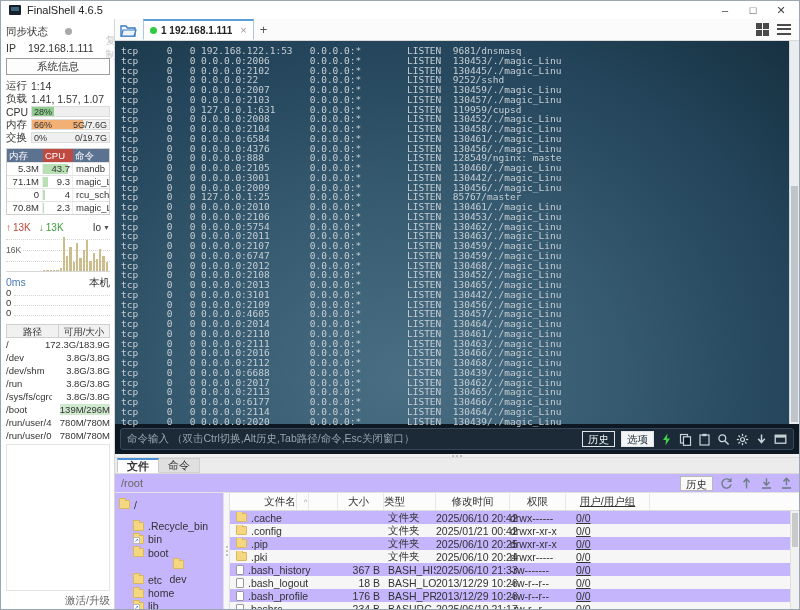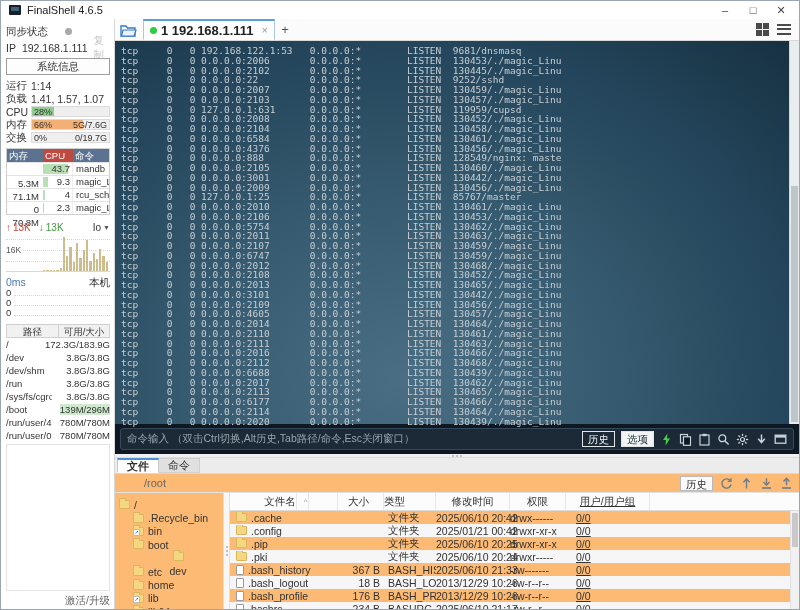--- a/index.html
+++ b/index.html
@@ -14,41 +14,41 @@
   .apptitle { font-size:11px; color:#222; }
   .wincontrols { margin-left:auto; display:flex; }
   .winbtn { width:28px; height:16px; display:flex; align-items:center; justify-content:center; color:#444; font-size:11px; }
 
   .body-row { flex:1; display:flex; min-height:0; }
 
   
   .sidebar { width:114px; flex:none; background:#fff; border-right:1px solid #d7d7d7; padding:4px 4px 2px 5px; display:flex; flex-direction:column; overflow:hidden; font-size:10.5px; }
   .sync-row { height:17px; display:flex; align-items:center; gap:17px; }
   .dot { width:7px; height:7px; border-radius:50%; background:#a9a9a9; }
-  .ip-row { height:16px; display:flex; align-items:center; gap:6px; }
+  .ip-row { height:16px; display:flex; align-items:center; gap:12px; }
   .copy-link { margin-left:auto; color:#c6c6c6; }
   .sysinfo-btn { height:17px; border:1px solid #9d9d9d; background:#fdfdfd; width:100%; font-size:10.5px; color:#333; margin:2px 0 4px 0; font-family:inherit; }
   .inforow { height:13px; display:flex; gap:4px; align-items:center; white-space:nowrap; }
   .meter-row { height:13px; display:flex; align-items:center; gap:3px; }
   .meter-row .mlabel { width:22px; flex:none; }
   .track { flex:1; height:11px; background:#efefef; border:1px solid #dcdcdc; position:relative; font-size:9px; }
   .fill { position:absolute; left:0; top:0; bottom:0; }
   .fill.green { background:#90cd8e; }
   .fill.orange { background:#f3b074; }
   .pct { position:absolute; left:2px; top:0; line-height:10px; color:#333; }
   .tright { position:absolute; right:2px; top:0; line-height:10px; color:#333; }
 
   .proc-table { margin-top:4px; border:1px solid #cfcfcf; font-size:9.5px; }
   .proc-head { display:flex; color:#fff; }
   .proc-head span { padding:1px 2px; height:13px; }
   .ph-mem { width:36px; background:#5c7291; }
   .ph-cpu { width:30px; background:#bf4a42; }
   .ph-cmd { flex:1; background:#5c7291; }
   .proc-row { display:flex; border-top:1px solid #e3e3e3; height:13px; line-height:12px; }
-  .pc-mem { width:36px; text-align:right; padding-right:3px; border-right:1px solid #eee;margin-top:15px; }
+  .pc-mem { width:36px; text-align:right; padding-right:3px; border-right:1px solid #eee; }
   .pc-cpu { width:30px; position:relative; border-right:1px solid #eee; }
   .pc-cpu .cbar { position:absolute; left:0; top:1px; bottom:1px; background:#b9e0b4; }
   .pc-cpu .cval { position:absolute; right:2px; top:0; }
   .pc-cmd { flex:1; padding-left:3px; overflow:hidden; white-space:nowrap; }
 
   .net-head { margin-top:6px; height:13px; display:flex; align-items:center; gap:2px; font-size:10px; }
   .up-arrow { color:#c0493f; font-weight:bold; }
   .dn-arrow { color:#3f9a3f; font-weight:bold; margin-left:6px; }
   .net-up { color:#c0493f; } .net-dn { color:#3f9a3f; }
   .io-select { margin-left:auto; color:#333; display:flex; align-items:center; gap:2px; }
@@ -78,21 +78,21 @@
   .side-empty { flex:1; border:1px solid #e4e4e4; margin-top:2px; }
   .activate { height:16px; text-align:right; color:#666; padding-top:3px; flex:none; }
 
   
   .main { flex:1; display:flex; flex-direction:column; min-width:0; }
 
   .tabbar { height:22px; flex:none; display:flex; align-items:center; background:#fbfbfb; border-bottom:1px solid #d9d9d9; padding-left:5px; }
   .folder-open-icon { width:17px; height:14px; margin-right:6px; }
   .term-tab { height:21px; display:flex; align-items:center; gap:4px; background:#fff; border:1px solid #aac8e0; border-bottom:1px solid #fff; border-top:2px solid #5c9fd6; padding:0 6px; }
   .tab-dot { width:7px; height:7px; border-radius:50%; background:#2ecc40; }
-  .tab-label { font-weight:bold; color:#222; font-size:13px; }
+  .tab-label { font-weight:bold; color:#222; font-size:10px; }
   .tab-close { color:#999; font-size:11px; margin-left:4px; }
   .tab-add { width:20px; text-align:center; color:#555; font-size:13px; }
   .tabbar-right { margin-left:auto; display:flex; gap:8px; padding-right:8px; }
   .grid-ic { width:13px; height:13px; display:grid; grid-template-columns:6px 6px; grid-gap:1px; }
   .grid-ic i { background:#4a4a4a; display:block; }
   .menu-ic { width:14px; height:13px; display:flex; flex-direction:column; justify-content:space-around; }
   .menu-ic i { height:2px; background:#4a4a4a; display:block; }
 
   .terminal { height:383px; flex:none; position:relative;
       background:radial-gradient(ellipse at 42% 88%, #4a6e84 0%, #35596e 40%, #23445a 72%, #16303f 100%); }
@@ -105,28 +105,28 @@
   .cmd-hint { color:#97a5ae; font-size:10.5px; flex:1; white-space:nowrap; overflow:hidden; }
   .cmdbtn { height:16px; padding:0 5px; font-size:10.5px; line-height:15px; }
   .cmdbtn.dark { border:1px solid #dfe5e8; color:#eef2f4; background:transparent; }
   .cmdbtn.light { border:1px solid #dfe5e8; color:#1b2a36; background:#f2f4f5; }
   .tb-ic { width:13px; height:13px; flex:none; }
 
   .splitter { height:4px; flex:none; background:#f0f0f0; border-bottom:1px solid #ddd; display:flex; justify-content:center; align-items:center; gap:2px; }
   .splitter i { width:2px; height:2px; background:#b3b3b3; border-radius:50%; display:block; }
 
   
-  .bottom { flex:1; display:flex; flex-direction:column; min-height:0; background:#fdba74; }
+  .bottom { flex:1; display:flex; flex-direction:column; min-height:0; background:#c4b5fd; }
   .btabs { height:16px; flex:none; display:flex; background:#ececec; border-bottom:1px solid #d9d9d9; padding-left:2px; }
   .btab { padding:0 9px; display:flex; align-items:center; font-size:11px; color:#333; }
   .btab.active { background:#fff; border:1px solid #c9c9c9; border-bottom:1px solid #fff; border-top:2px solid #4a90d9; font-weight:bold; }
   .btab.idle { background:#e0e0e0; border:1px solid #cfcfcf; border-left:none; }
 
   .pathrow { height:19px; flex:none; display:flex; align-items:center; border-bottom:1px solid #e2e2e2; padding:0 6px; gap:7px; }
-  .path-text { color:#666; flex:1;margin-left:23px; }
+  .path-text { color:#666; flex:1; }
   .histbtn { height:15px; border:1px solid #b9b9b9; background:#fafafa; padding:0 5px; font-size:10.5px; line-height:14px; color:#333; }
   .xfer-ic { width:13px; height:13px; }
 
   .browser { flex:1; display:flex; min-height:0; }
   .tree { width:108px; flex:none; padding:5px 0 0 4px; overflow:hidden; }
   .tree-item { height:13.4px; display:flex; align-items:center; gap:4px; white-space:nowrap; font-size:10.5px; }
   .vdivider { width:7px; flex:none; border-left:1px solid #e0e0e0; border-right:1px solid #e0e0e0; background:#f7f7f7; display:flex; flex-direction:column; justify-content:center; align-items:center; gap:2px; }
   .vdivider i { width:2px; height:2px; background:#b0b0b0; border-radius:50%; }
 
   .files { flex:1; display:flex; flex-direction:column; min-width:0; position:relative; }
@@ -469,21 +469,21 @@
               <line x1="2" y1="11" x2="11" y2="11" stroke="#6f7d88" stroke-width="1.6"></line>
             </svg>
         </div>
 
         <div class="browser">
           <div class="tree" id="tree">
               <div class="tree-item" style="padding-left: 0px;">
                 <span class="folder-ic"></span>
                 <span>/</span>
               </div>
-              <div class="tree-item" style="padding-left: 14px;">
+              <div class="tree-item" style="padding-left: 14px; margin-top: 8px;">
                 <span class="folder-ic"></span>
                 <span>.Recycle_bin</span>
               </div>
               <div class="tree-item" style="padding-left: 14px;">
                 <span class="folder-ic link"></span>
                 <span>bin</span>
               </div>
               <div class="tree-item" style="padding-left: 14px;">
                 <span class="folder-ic"></span>
                 <span>boot</span>

